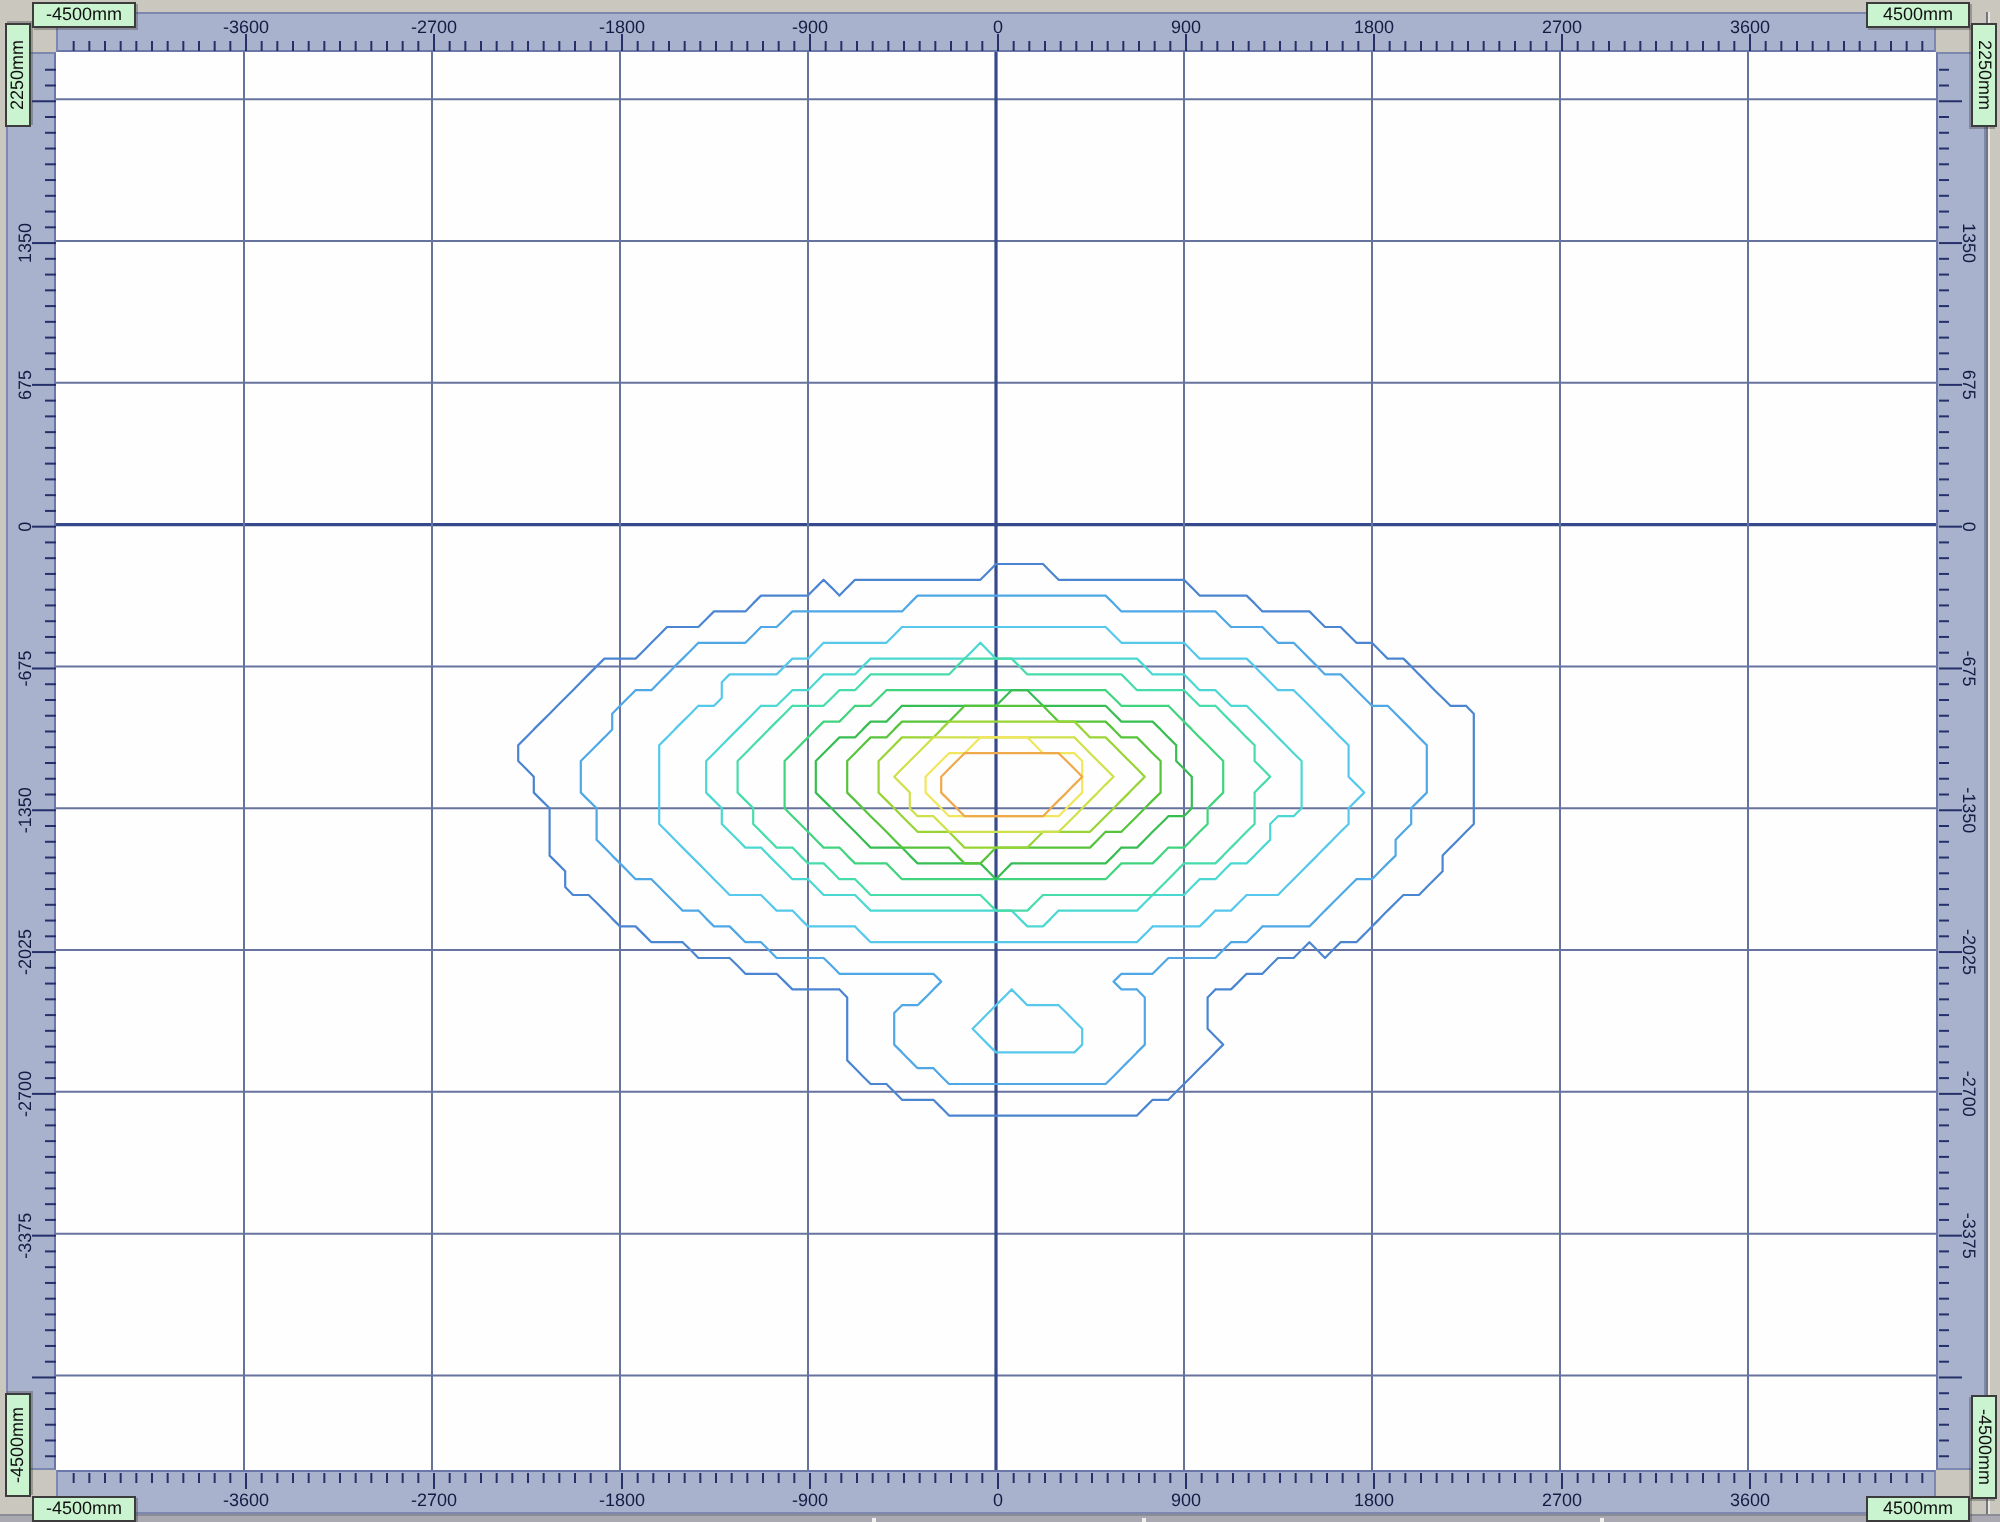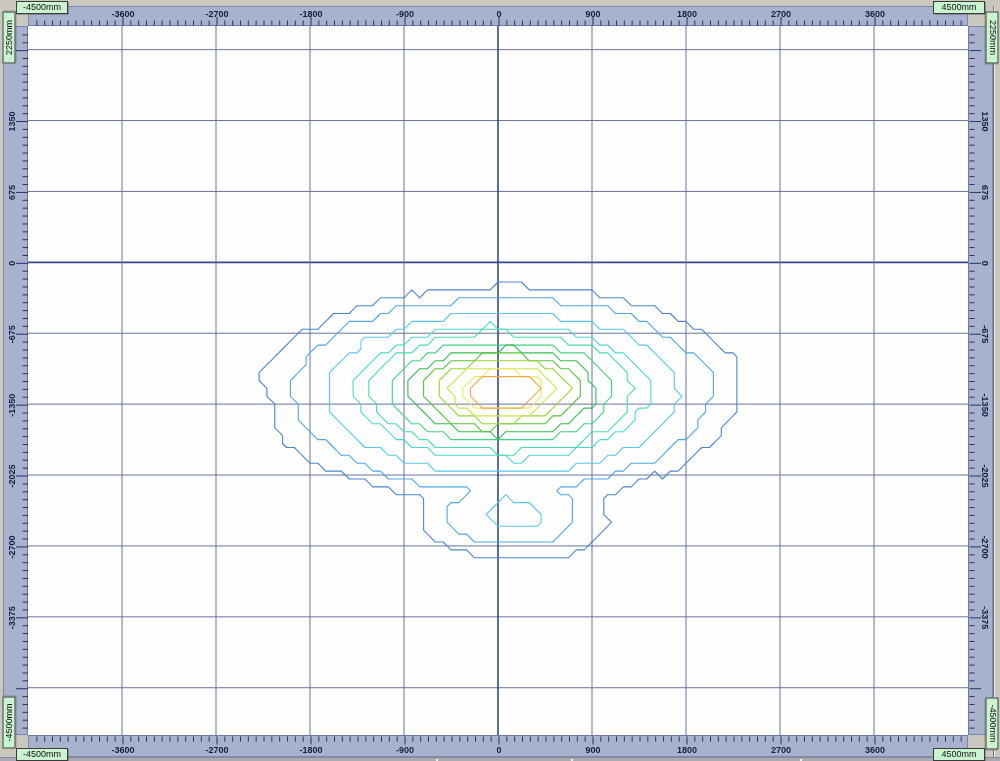--- a/index.html
+++ b/index.html
@@ -1,18 +1,18 @@
 <!DOCTYPE html>
 <html><head>
 <meta charset="utf-8">
 <style>
   html,body{margin:0;padding:0;}
   body{font-family:"Liberation Sans",sans-serif;}
   .stage{position:relative;width:1000px;height:761px;background:#cac7bf;overflow:hidden;}
-  .ruler{position:absolute;background:#a9b2cd;border:1px solid #7d88b0;box-sizing:border-box;font-weight:bold;}
+  .ruler{position:absolute;background:#a9b2cd;border:1px solid #7d88b0;box-sizing:border-box;}
   .ruler svg{display:block;}
   #ruler-top{left:28px;top:6px;width:940px;height:20px;border-bottom:1px solid #6b77a8;}
   #ruler-bottom{left:28px;top:735px;width:940px;height:22px;border-top:1px solid #6b77a8;}
   #ruler-left{left:3px;top:26px;width:25px;height:709px;border-right:1px solid #6b77a8;}
   #ruler-right{left:968px;top:26px;width:25px;height:709px;border-left:1px solid #6b77a8;}
   #plot{position:absolute;left:28px;top:26px;width:940px;height:709px;background:#fefefe;}
   .badge{position:absolute;height:11px;line-height:11px;width:50px;text-align:center;
          font-size:9px;color:#101010;background:#c9f4cf;border:1px solid #3c3c3c;
          box-shadow:1px 1px 0 rgba(60,60,60,.35);z-index:6;}
   .badge.vl{transform:rotate(-90deg);}

